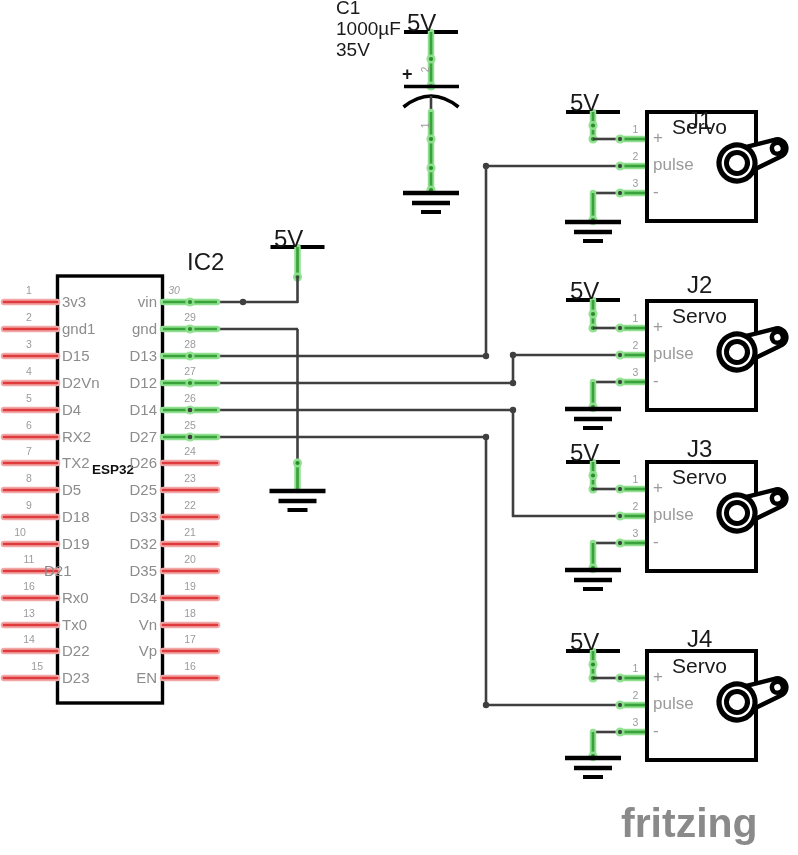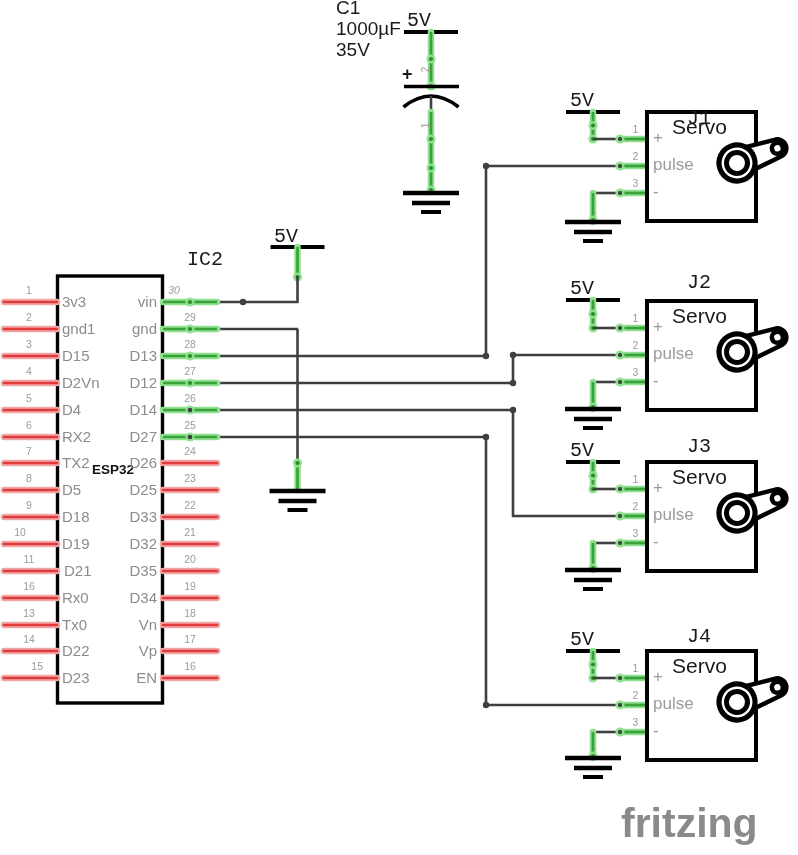--- a/index.html
+++ b/index.html
@@ -1,20 +1,20 @@
 <!DOCTYPE html>
 <html><head>
 <meta charset="utf-8">
 <style>
   html,body{margin:0;padding:0;background:#ffffff;}
   #canvas{position:relative;width:798px;height:855px;background:#ffffff;overflow:hidden;
           font-family:"Liberation Sans","DejaVu Sans",sans-serif;}
   #art{position:absolute;left:0;top:0;}
   .t{position:absolute;white-space:nowrap;line-height:1.1;color:#1a1a1a;}
-  .big{font-size:20px;font-family:Liberation Mono, monospace;}
+  .big{font-size:24px;}
   .cap-lbl{font-size:19px;}
   .servo-title{font-size:21px;}
   .servo-pin{font-size:17px;color:#9b9b9b;}
   .pin-name{font-size:15px;color:#8c8c8c;}
   .pin-num{font-size:10.5px;color:#9b9b9b;}
   .rot{font-size:10px;color:#9b9b9b;transform:rotate(-90deg);transform-origin:center center;width:16px;text-align:center;}
   .plus{font-size:18px;font-weight:600;}
   .esp{font-size:13.5px;font-weight:700;color:#111;}
   .ctr{text-align:center;}
   .rgt{text-align:right;}
@@ -379,21 +379,21 @@
       <div class="t pin-name rgt" style="left:100px;width:57px;top:482px;">D25</div>
       <div class="t pin-num ctr" style="left:15px;width:28px;top:500px;">9</div>
       <div class="t pin-name" style="left:62px;top:509px;">D18</div>
       <div class="t pin-num ctr" style="left:176px;width:28px;top:500px;">22</div>
       <div class="t pin-name rgt" style="left:100px;width:57px;top:509px;">D33</div>
       <div class="t pin-num ctr" style="left:6px;width:28px;top:527px;">10</div>
       <div class="t pin-name" style="left:62px;top:536px;">D19</div>
       <div class="t pin-num ctr" style="left:176px;width:28px;top:527px;">21</div>
       <div class="t pin-name rgt" style="left:100px;width:57px;top:536px;">D32</div>
       <div class="t pin-num ctr" style="left:15px;width:28px;top:554px;">11</div>
-      <div class="t pin-name" style="left:64px;top:563px;">D21</div>
+      <div class="t pin-name" style="left:44px;top:563px;">D21</div>
       <div class="t pin-num ctr" style="left:176px;width:28px;top:554px;">20</div>
       <div class="t pin-name rgt" style="left:100px;width:57px;top:563px;">D35</div>
       <div class="t pin-num ctr" style="left:15px;width:28px;top:581px;">16</div>
       <div class="t pin-name" style="left:62px;top:590px;">Rx0</div>
       <div class="t pin-num ctr" style="left:176px;width:28px;top:581px;">19</div>
       <div class="t pin-name rgt" style="left:100px;width:57px;top:590px;">D34</div>
       <div class="t pin-num ctr" style="left:15px;width:28px;top:608px;">13</div>
       <div class="t pin-name" style="left:62px;top:617px;">Tx0</div>
       <div class="t pin-num ctr" style="left:176px;width:28px;top:608px;">18</div>
       <div class="t pin-name rgt" style="left:100px;width:57px;top:617px;">Vn</div>

